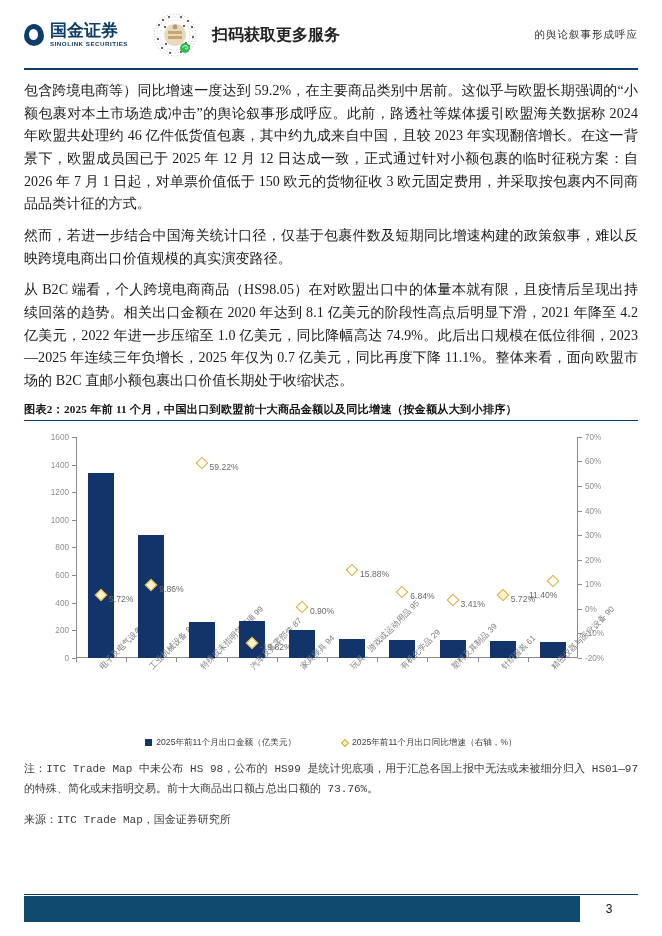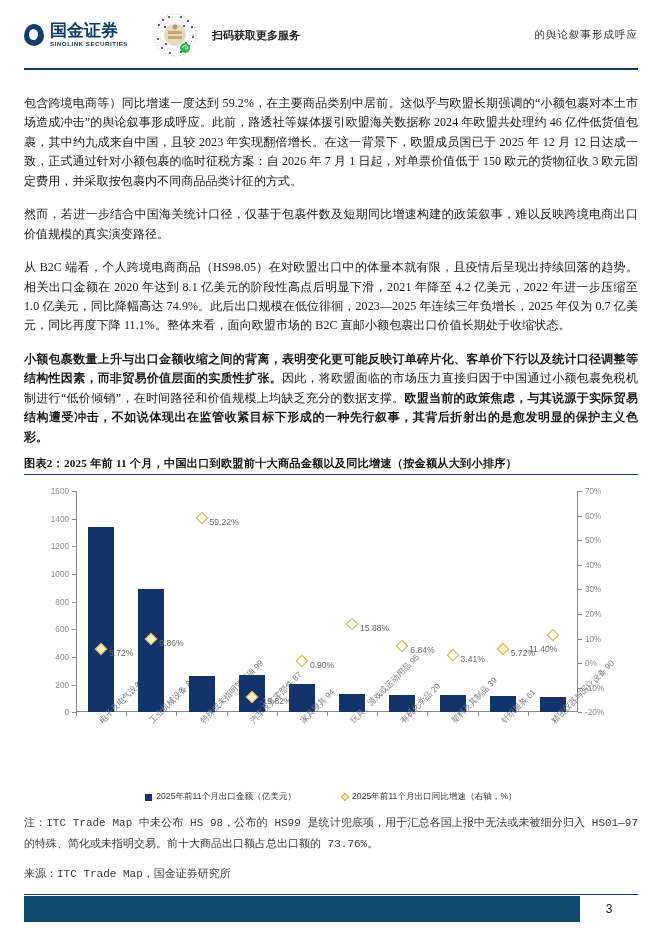--- a/index.html
+++ b/index.html
@@ -46,37 +46,37 @@
     font-weight:bold; font-size:6.2px; color:#0d3d6b; letter-spacing:0.5px;
     display:block; margin-top:2px;
   }
   .qr {
     width:46px; height:46px; margin-left:14px;
     position:relative; flex:0 0 auto;
   }
   .qr svg { display:block; }
   .qr-label {
     font-family:"Liberation Sans", sans-serif;
-    font-size:11px; font-weight:bold; color:#222; margin-left:4px;
+    font-size:16px; font-weight:bold; color:#222; margin-left:4px;
     white-space:nowrap;
   }
   .hdr-right {
     margin-left:auto;
     font-size:10.5px; color:#333; letter-spacing:1px; white-space:nowrap;
   }
   .hdr-rule {
     position:absolute; left:24px; right:24px; bottom:0;
     height:1.6px; background:#0d3d6b;
   }
 
   
   .content { padding: 10px 24px 0 24px; }
   p.para {
-    margin: 14px 0 9px 0;
-    font-size: 12px;
+    margin: 0 0 9px 0;
+    font-size: 14px;
     line-height: 1.62;
     text-align: justify;
     text-justify: inter-ideograph;
     letter-spacing: 0.1px;
   }
   .b { font-weight: bold; }
   .n { font-weight: normal; }
 
   
   .exhibit { margin-top: 6px; }
@@ -255,21 +255,20 @@
 
     <div class="hdr-right">的舆论叙事形成呼应</div>
   </div>
   <div class="hdr-rule"></div>
 </div>
 
 <div class="content">
   <p class="para">包含跨境电商等）同比增速一度达到 59.2%，在主要商品类别中居前。这似乎与欧盟长期强调的“小额包裹对本土市场造成冲击”的舆论叙事形成呼应。此前，路透社等媒体援引欧盟海关数据称 2024 年欧盟共处理约 46 亿件低货值包裹，其中约九成来自中国，且较 2023 年实现翻倍增长。在这一背景下，欧盟成员国已于 2025 年 12 月 12 日达成一致，正式通过针对小额包裹的临时征税方案：自 2026 年 7 月 1 日起，对单票价值低于 150 欧元的货物征收 3 欧元固定费用，并采取按包裹内不同商品品类计征的方式。</p>
   <p class="para">然而，若进一步结合中国海关统计口径，仅基于包裹件数及短期同比增速构建的政策叙事，难以反映跨境电商出口价值规模的真实演变路径。</p>
   <p class="para">从 B2C 端看，个人跨境电商商品（HS98.05）在对欧盟出口中的体量本就有限，且疫情后呈现出持续回落的趋势。相关出口金额在 2020 年达到 8.1 亿美元的阶段性高点后明显下滑，2021 年降至 4.2 亿美元，2022 年进一步压缩至 1.0 亿美元，同比降幅高达 74.9%。此后出口规模在低位徘徊，2023—2025 年连续三年负增长，2025 年仅为 0.7 亿美元，同比再度下降 11.1%。整体来看，面向欧盟市场的 B2C 直邮小额包裹出口价值长期处于收缩状态。</p>
-  <p class="para"><span class="b">小额包裹数量上升与出口金额收缩之间的背离，表明变化更可能反映订单碎片化、客单价下行以及统计口径调整等结构性因素，而非贸易价值层面的实质性扩张。</span><span class="n">因此，将欧盟面临的市场压力直接归因于中国通过小额包裹免税机制进行“低价倾销”，在时间路径和价值规模上均缺乏充分的数据支撑。</span><span class="b">欧盟当前的政策焦虑，与其说源于实际贸易结构遭受冲击，不如说体现出在监管收紧目标下形成的一种先行叙事，其背后折射出的是愈发明显的保护主义色彩。</span></p>
 
   <div class="exhibit">
     <div class="exh-title">图表2：2025 年前 11 个月，中国出口到欧盟前十大商品金额以及同比增速（按金额从大到小排序）</div>
     <div class="exh-rule"></div>
 
     <div class="chart-box">
       <div class="plot" id="plot" style="width: 502px; height: 221px;">
         <div class="axis-line yl-axis"></div>
         <div class="axis-line yr-axis"></div>
         <div class="axis-line x-axis"></div>

